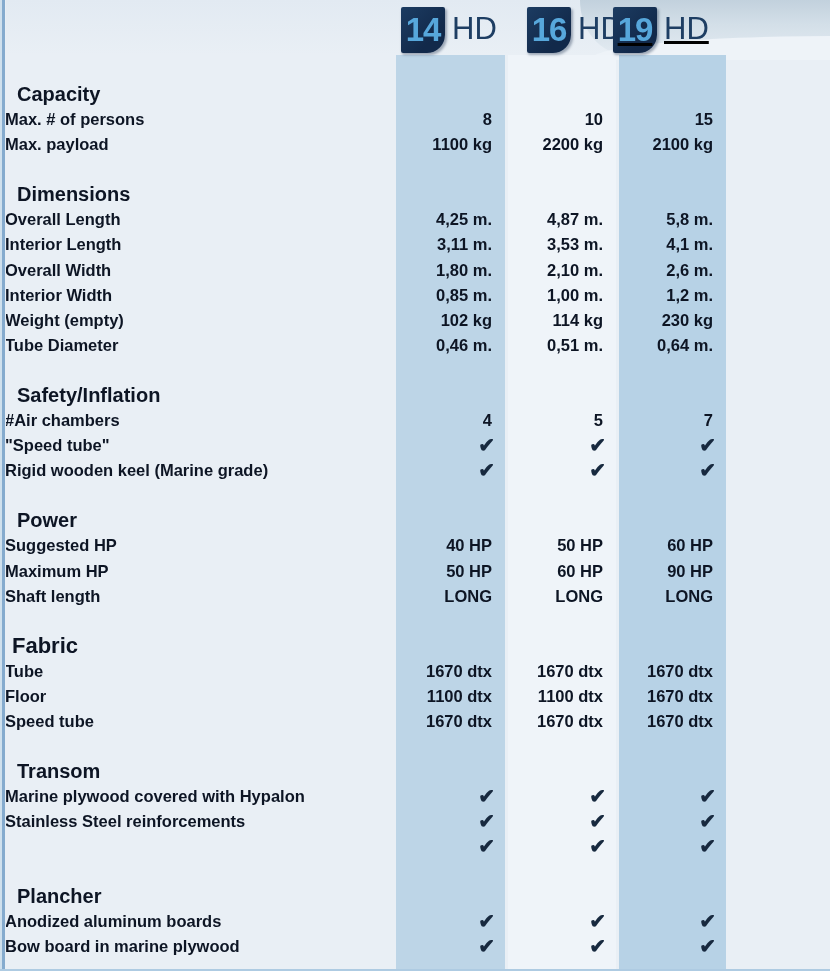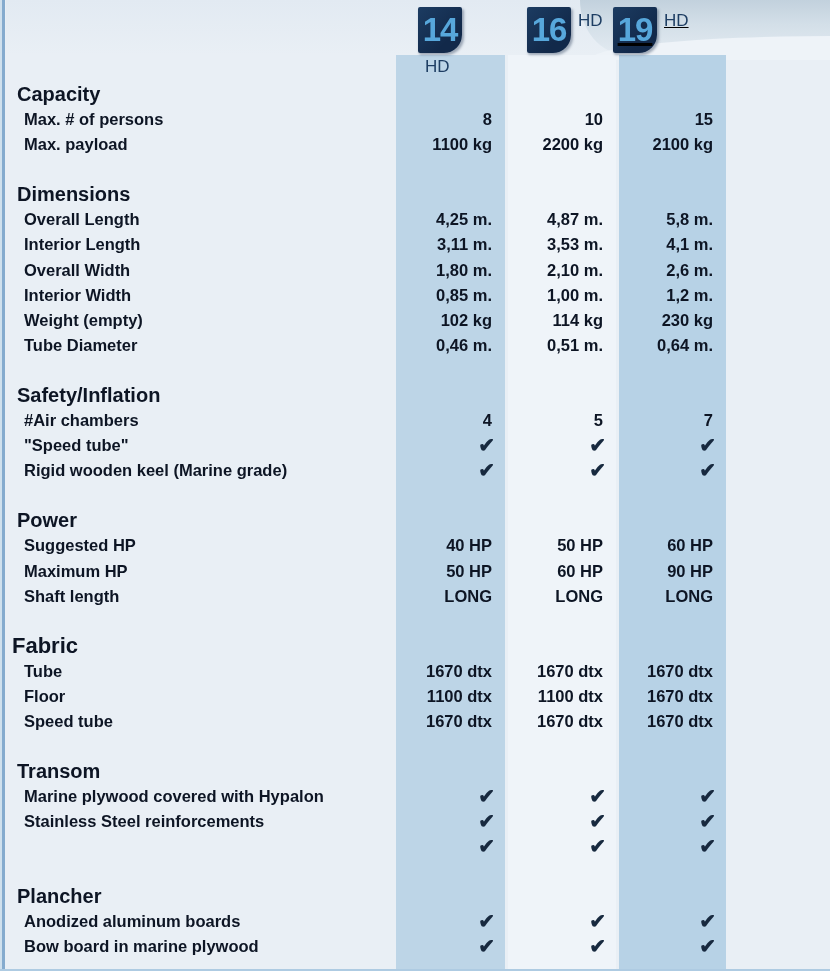--- a/index.html
+++ b/index.html
@@ -21,35 +21,35 @@
     background:#eef3f8;border-top-left-radius:100% 100%;z-index:1;}
 
   
   .colband{position:absolute;top:55px;bottom:0;z-index:2;}
   .colband.c1{left:396px;width:109px;background:#bdd5e7;}
   .colband.c2{left:508px;width:108px;background:#eff4f9;}
   .colband.c3{left:619px;width:107px;background:#b7d2e6;}
 
   
   .model-header{position:absolute;top:7px;display:flex;align-items:flex-start;z-index:5;}
-  .model-header.m1{left:418px;flex-direction:column;} .model-header.m2{left:503px;padding-left:24px;} .model-header.m3{left:613px;text-decoration:underline;}
+  .model-header.m1{left:401px;} .model-header.m2{left:503px;padding-left:24px;} .model-header.m3{left:613px;text-decoration:underline;}
   .badge{width:44px;height:46px;background:linear-gradient(135deg,#1c3c62 0%,#12294a 70%);
     border-radius:2px 2px 18px 2px;display:flex;align-items:center;justify-content:center;
     box-shadow:1.5px 2px 2.5px rgba(15,35,65,.35);}
   .badge-number{font-size:33px;font-weight:bold;color:#57a7db;letter-spacing:-1px;}
-  .hd-label{margin-left:7px;margin-top:4px;font-size:17px;color:#1e3e63;}
+  .hd-label{margin-left:7px;margin-top:4px;font-size:31px;color:#1e3e63;}
 
   
   .content{position:absolute;left:0;top:66px;width:100%;z-index:3;}
   .section{margin-bottom:24.5px;margin-top:16px;}
   .section-header{height:25.2px;line-height:25.2px;padding-left:17px;
     font-size:20px;font-weight:bold;color:#0d1524;}
   .section-header.minor{font-size:22px;padding-left:12px;}
   .row{position:relative;height:25.2px;line-height:25.2px;}
-  .label{padding-left:24px;font-size:16.5px;font-weight:bold;color:#0d1524;}
+  .label{padding-left:5px;font-size:16.5px;font-weight:bold;color:#0d1524;}
   .cell{position:absolute;top:0;height:100%;text-align:right;font-size:16.5px;
     font-weight:bold;color:#0d1524;box-sizing:border-box;padding-right:13px;}
   .cell.c1{left:396px;width:109px;}
   .cell.c2{left:508px;width:108px;}
   .cell.c3{left:619px;width:107px;}
   .cell.check{font-size:20px;color:#17293f;padding-right:10px;}
 </style>
 </head>
 <body>
 

